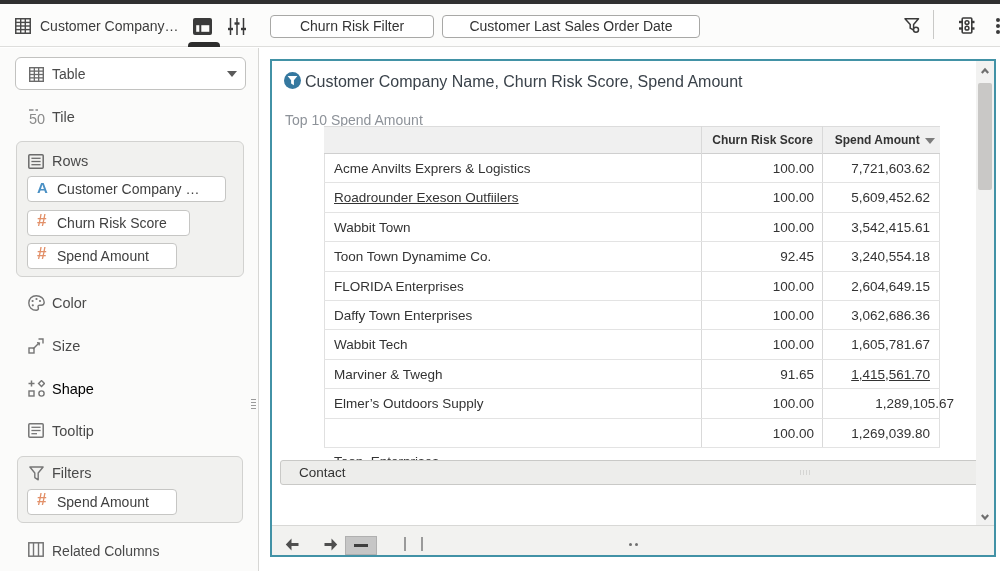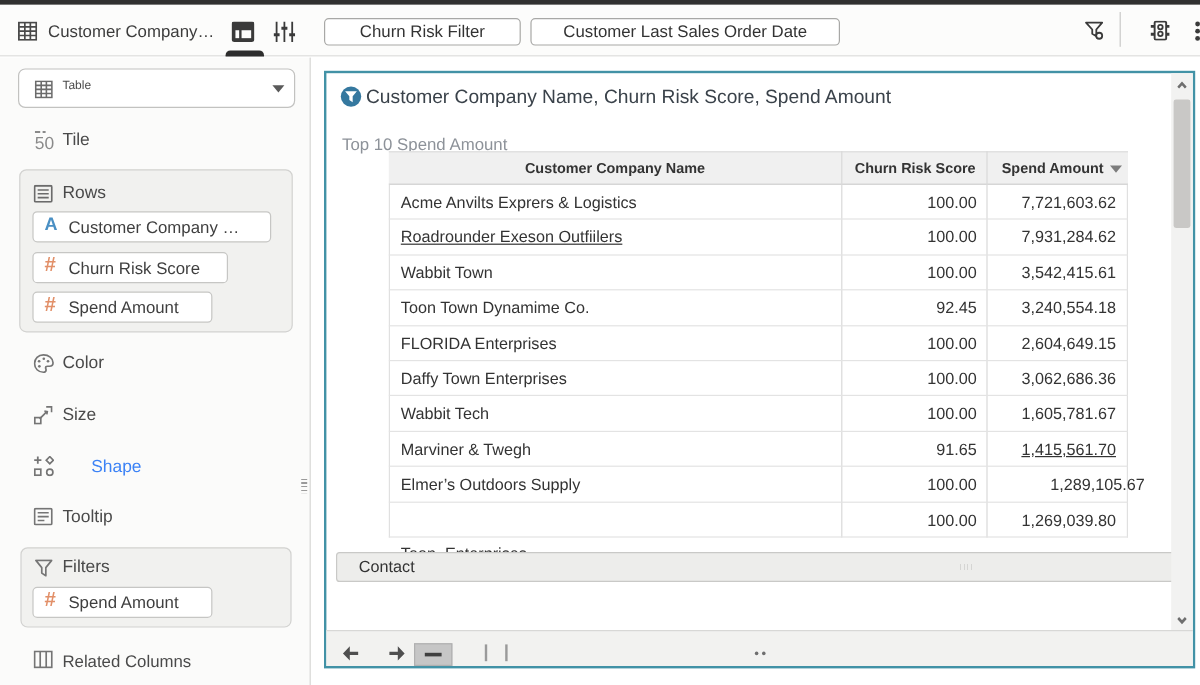--- a/index.html
+++ b/index.html
@@ -88,21 +88,21 @@
   <rect x="0.75" y="0.75" width="14.5" height="14.5" fill="none" stroke="#6b6b6b" stroke-width="1.5"></rect>
   <g stroke="#6b6b6b" stroke-width="1.4">
     <line x1="5.7" y1="1" x2="5.7" y2="15"></line>
         <line x1="10.3" y1="1" x2="10.3" y2="15"></line>
     <line x1="1" y1="4.4" x2="15" y2="4.4"></line>
         <line x1="1" y1="8" x2="15" y2="8"></line>
         <line x1="1" y1="11.6" x2="15" y2="11.6"></line>
   </g>
 </svg>
 </div>
-<div class="abs" style="left:52px;top:66px;font-size:10px;color:#4a4a4a;">Table</div>
+<div class="abs" style="left:52px;top:66px;font-size:14px;color:#4a4a4a;">Table</div>
 <div class="abs" style="left:227px;top:71px;width:0;height:0;border-left:5.5px solid transparent;border-right:5.5px solid transparent;border-top:6.5px solid #5a5a5a;"></div>
 
 <div class="abs" style="left:29px;top:105px;width:17px;height:20px;">
   <svg width="17" height="20" viewBox="0 0 17 20">
     <g stroke="#8a8a8a" stroke-width="1.5">
         <line x1="0" y1="5" x2="4.5" y2="5"></line>
         <line x1="6.5" y1="5" x2="9" y2="5"></line>
       </g>
     <text x="0" y="19" font-family="Liberation Sans, sans-serif" font-size="14.5" fill="#8a8a8a">50</text>
   </svg>
@@ -158,21 +158,21 @@
 <svg width="17" height="17" viewBox="0 0 17 17">
   <g stroke="#757575" stroke-width="1.5">
     <line x1="3.5" y1="0.5" x2="3.5" y2="6.5"></line>
     <line x1="0.5" y1="3.5" x2="6.5" y2="3.5"></line>
   </g>
   <rect x="11.4" y="1.4" width="4.2" height="4.2" fill="none" stroke="#757575" stroke-width="1.4" transform="rotate(45 13.5 3.5)"></rect>
   <rect x="1" y="11" width="5" height="5" fill="none" stroke="#757575" stroke-width="1.4"></rect>
   <circle cx="13.5" cy="13.5" r="2.6" fill="none" stroke="#757575" stroke-width="1.4"></circle>
 </svg>
 </div>
-<div class="abs" style="left:52px;top:381px;font-size:14.5px;color:#3b82f6;margin-left:24px;">Shape</div>
+<div class="abs" style="left:52px;top:381px;font-size:14.5px;color:#000000;">Shape</div>
 
 <div class="abs" style="left:28px;top:423px;">
 <svg width="16" height="15" viewBox="0 0 16 15">
   <rect x="0.8" y="0.8" width="14.4" height="13.4" rx="1" fill="none" stroke="#757575" stroke-width="1.5"></rect>
   <line x1="3.4" y1="4.3" x2="12.6" y2="4.3" stroke="#757575" stroke-width="1.3"></line>
   <line x1="3.4" y1="7.5" x2="12.6" y2="7.5" stroke="#757575" stroke-width="1.3"></line>
   <line x1="3.4" y1="10.7" x2="9" y2="10.7" stroke="#757575" stroke-width="1.3"></line>
 </svg>
 </div>
 <div class="abs" style="left:52px;top:423px;font-size:14.5px;color:#4a4a4a;">Tooltip</div>
@@ -205,38 +205,37 @@
 <svg width="17" height="17" viewBox="0 0 17 17">
   <path d="M3.6 4 H13.4 L9.9 8.3 V13.2 L7.1 11.4 V8.3 Z" fill="#fff"></path>
 </svg>
 </div>
 <div class="abs" style="left:305px;top:73px;font-size:16px;color:#3a424a;">Customer Company Name, Churn Risk Score, Spend Amount</div>
 <div class="abs" style="left:285px;top:112px;font-size:14px;color:#8d9299;">Top 10 Spend Amount</div>
 
 <div class="abs" style="left:324px;top:126px;width:616px;height:322px;font-size:13.5px;color:#333;">
 
   <div style="position:absolute;left:0;top:0;width:616px;height:28px;background:#f0f0f0;border-top:1px solid #dcdcdc;border-bottom:1px solid #cfcfcf;"></div>
-  <div style="position:absolute;left:0;top:0;width:377px;height:28px;line-height:28px;text-align:center;font-weight:bold;font-size:12px;">Customer Company Name</div>
   <div style="position:absolute;left:377px;top:0;width:121px;height:28px;line-height:28px;text-align:right;padding-right:9px;font-weight:bold;font-size:12px;">Churn Risk Score</div>
   <div style="position:absolute;left:498px;top:0;width:118px;height:28px;line-height:28px;text-align:right;padding-right:5px;font-weight:bold;font-size:12px;">Spend Amount <span style="display:inline-block;width:0;height:0;border-left:5px solid transparent;border-right:5px solid transparent;border-top:6px solid #7c7c7c;vertical-align:0px;margin-left:2px;"></span></div>
 
   <div style="position:absolute;left:0px;top:28px;width:1px;height:294px;background:#e0e0e0;"></div>
   <div style="position:absolute;left:377px;top:0px;width:1px;height:322px;background:#d9d9d9;"></div>
   <div style="position:absolute;left:498px;top:0px;width:1px;height:322px;background:#d9d9d9;"></div>
   <div style="position:absolute;left:615px;top:28px;width:1px;height:294px;background:#e0e0e0;"></div>
 
   <div id="rows">
 <div style="position:absolute;left:0;top:28.0px;width:616px;height:29.4px;border-bottom:1px solid #e3e3e3;"></div>
 <div style="position:absolute;left:10px;top:28.0px;width:360px;height:29.4px;line-height:29.4px;">Acme Anvilts Exprers &amp; Logistics</div>
 <div style="position:absolute;left:377px;top:28.0px;width:113px;height:29.4px;line-height:29.4px;text-align:right;">100.00</div>
 <div style="position:absolute;left:498px;top:28.0px;width:108px;height:29.4px;line-height:29.4px;text-align:right;">7,721,603.62</div>
 <div style="position:absolute;left:0;top:57.4px;width:616px;height:29.4px;border-bottom:1px solid #e3e3e3;"></div>
 <div style="position:absolute;left:10px;top:57.4px;width:360px;height:29.4px;line-height:29.4px;text-decoration:underline;">Roadrounder Exeson Outfiilers</div>
 <div style="position:absolute;left:377px;top:57.4px;width:113px;height:29.4px;line-height:29.4px;text-align:right;">100.00</div>
-<div style="position:absolute;left:498px;top:57.4px;width:108px;height:29.4px;line-height:29.4px;text-align:right;">7,931,284.62</div>
+<div style="position:absolute;left:498px;top:57.4px;width:108px;height:29.4px;line-height:29.4px;text-align:right;">5,609,452.62</div>
 <div style="position:absolute;left:0;top:86.8px;width:616px;height:29.4px;border-bottom:1px solid #e3e3e3;"></div>
 <div style="position:absolute;left:10px;top:86.8px;width:360px;height:29.4px;line-height:29.4px;">Wabbit Town</div>
 <div style="position:absolute;left:377px;top:86.8px;width:113px;height:29.4px;line-height:29.4px;text-align:right;">100.00</div>
 <div style="position:absolute;left:498px;top:86.8px;width:108px;height:29.4px;line-height:29.4px;text-align:right;">3,542,415.61</div>
 <div style="position:absolute;left:0;top:116.19999999999999px;width:616px;height:29.4px;border-bottom:1px solid #e3e3e3;"></div>
 <div style="position:absolute;left:10px;top:116.19999999999999px;width:360px;height:29.4px;line-height:29.4px;">Toon Town Dynamime Co.</div>
 <div style="position:absolute;left:377px;top:116.19999999999999px;width:113px;height:29.4px;line-height:29.4px;text-align:right;">92.45</div>
 <div style="position:absolute;left:498px;top:116.19999999999999px;width:108px;height:29.4px;line-height:29.4px;text-align:right;">3,240,554.18</div>
 <div style="position:absolute;left:0;top:145.6px;width:616px;height:29.4px;border-bottom:1px solid #e3e3e3;"></div>
 <div style="position:absolute;left:10px;top:145.6px;width:360px;height:29.4px;line-height:29.4px;">FLORIDA Enterprises</div>

